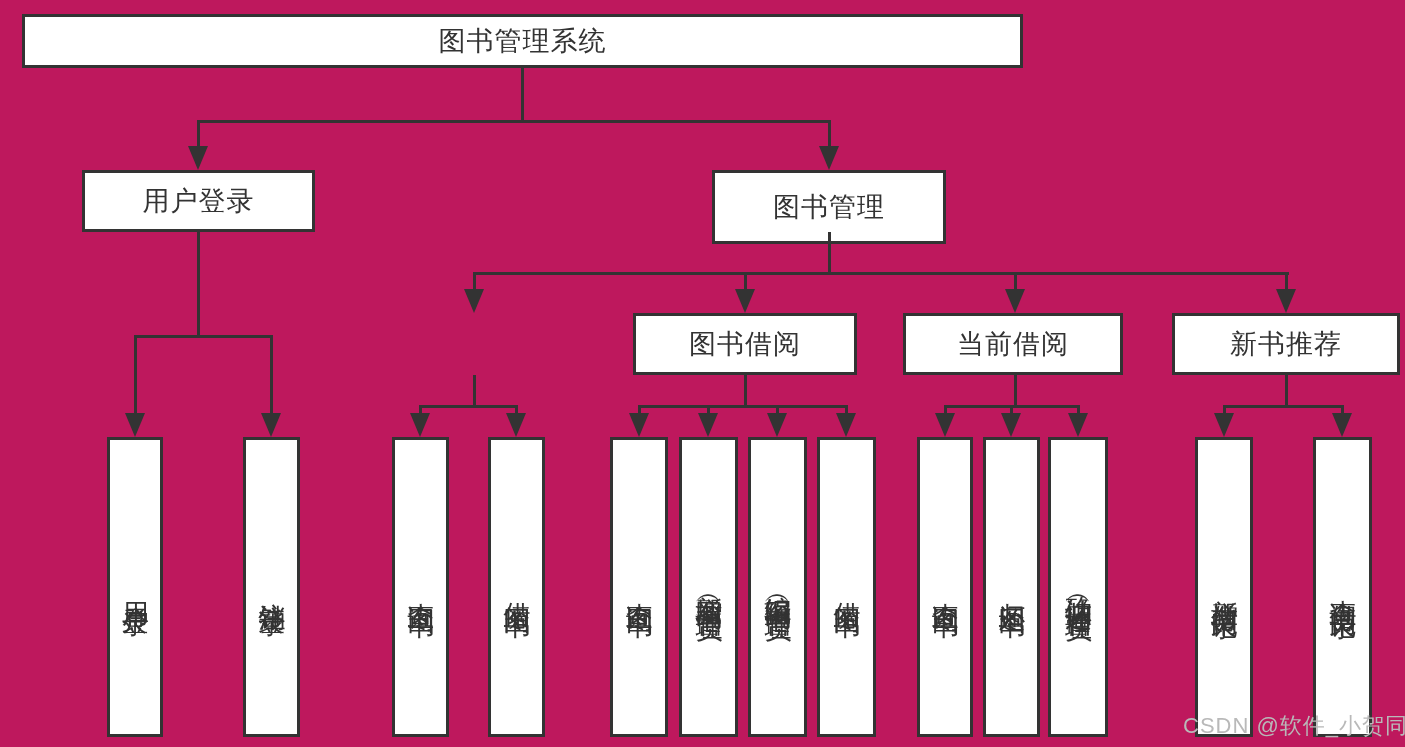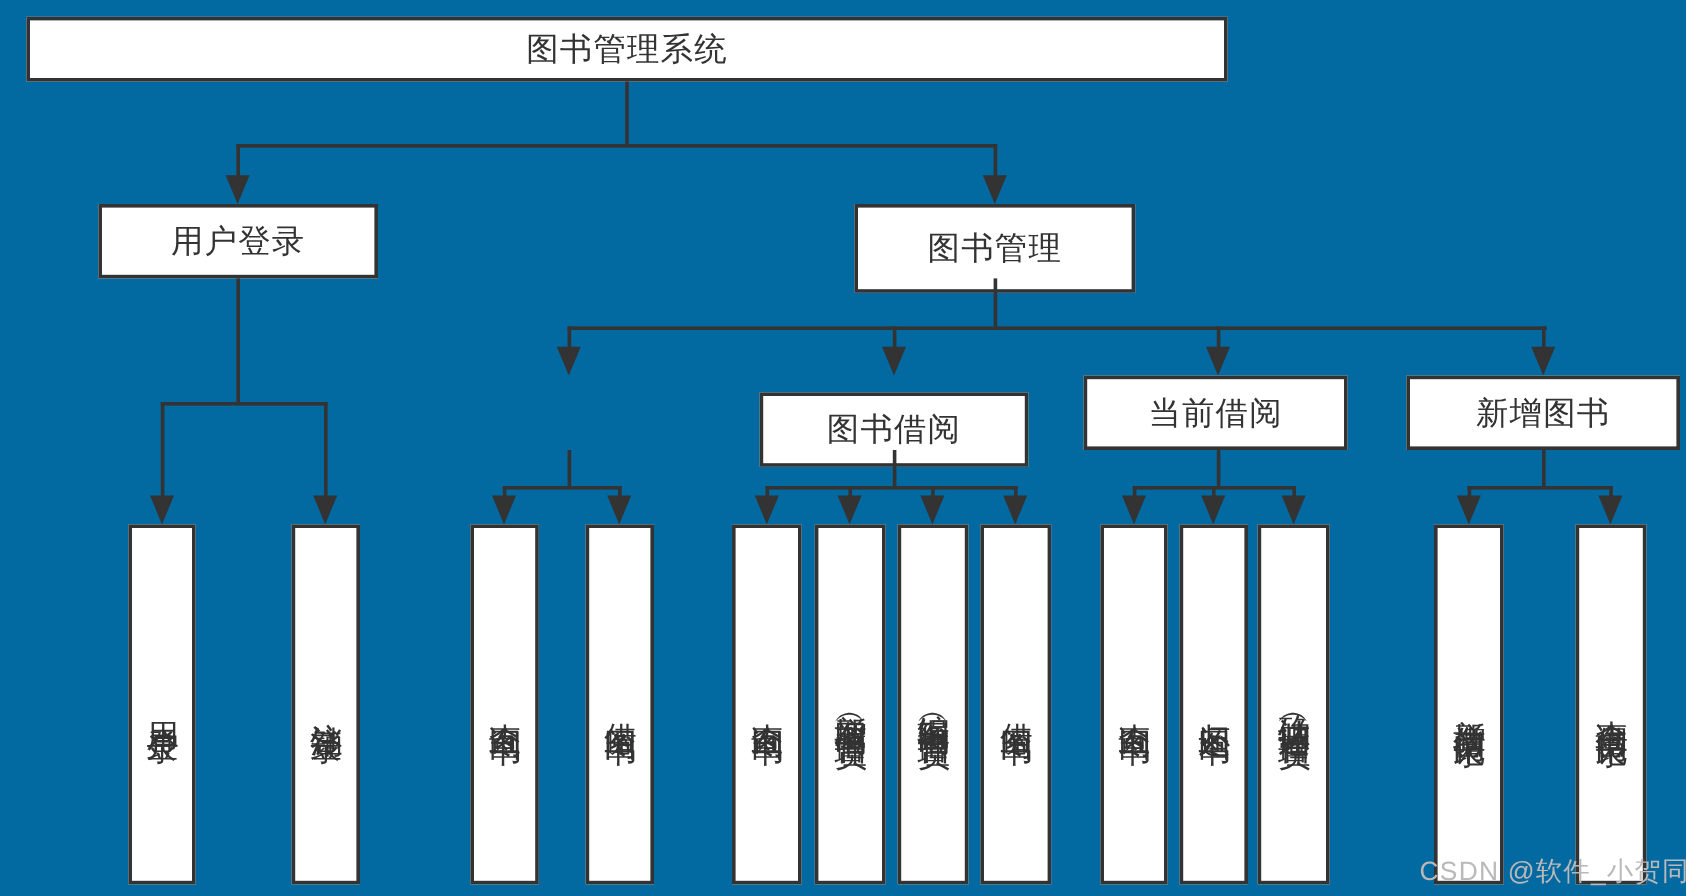--- a/index.html
+++ b/index.html
@@ -1,20 +1,20 @@
 <!DOCTYPE html>
 <html><head>
 <meta charset="utf-8">
 <style>
   html, body { margin: 0; padding: 0; background: #ffffff; }
   .canvas {
     position: relative;
     width: 1405px;
     height: 747px;
-    background: #0369a1;
+    background: #be185d;
     font-family: "Liberation Sans", sans-serif;
     overflow: hidden;
   }
   .box {
     position: absolute;
     box-sizing: border-box;
     border: 3px solid #333333;
     background: #ffffff;
     color: #333333;
     display: flex;
@@ -93,28 +93,28 @@
   <div class="hline" style="left:473px; top:272px; width:816px;"></div>
   <div class="vline" style="left:473px; top:272px; height:20px;"></div>
   <div class="arrow" style="left:464px; top:289px;"></div>
   <div class="vline" style="left:744px; top:272px; height:20px;"></div>
   <div class="arrow" style="left:735px; top:289px;"></div>
   <div class="vline" style="left:1014px; top:272px; height:20px;"></div>
   <div class="arrow" style="left:1005px; top:289px;"></div>
   <div class="vline" style="left:1285px; top:272px; height:20px;"></div>
   <div class="arrow" style="left:1276px; top:289px;"></div>
 
-  <div class="box" style="left:633px; top:327px; width:224px; height:62px;">
+  <div class="box" style="left:633px; top:313px; width:224px; height:62px;">
     <span>图书借阅</span>
   </div>
   <div class="box" style="left:903px; top:313px; width:220px; height:62px;">
     <span>当前借阅</span>
   </div>
   <div class="box" style="left:1172px; top:313px; width:228px; height:62px;">
-    <span>新增图书</span>
+    <span>新书推荐</span>
   </div>
 
   <div class="vline" style="left:473px; top:375px; height:30px;"></div>
   <div class="hline" style="left:419px; top:405px; width:99px;"></div>
   <div class="vline" style="left:419px; top:405px; height:10px;"></div>
   <div class="arrow" style="left:410px; top:413px;"></div>
   <div class="vline" style="left:515px; top:405px; height:10px;"></div>
   <div class="arrow" style="left:506px; top:413px;"></div>
 
   <div class="vline" style="left:744px; top:375px; height:30px;"></div>

